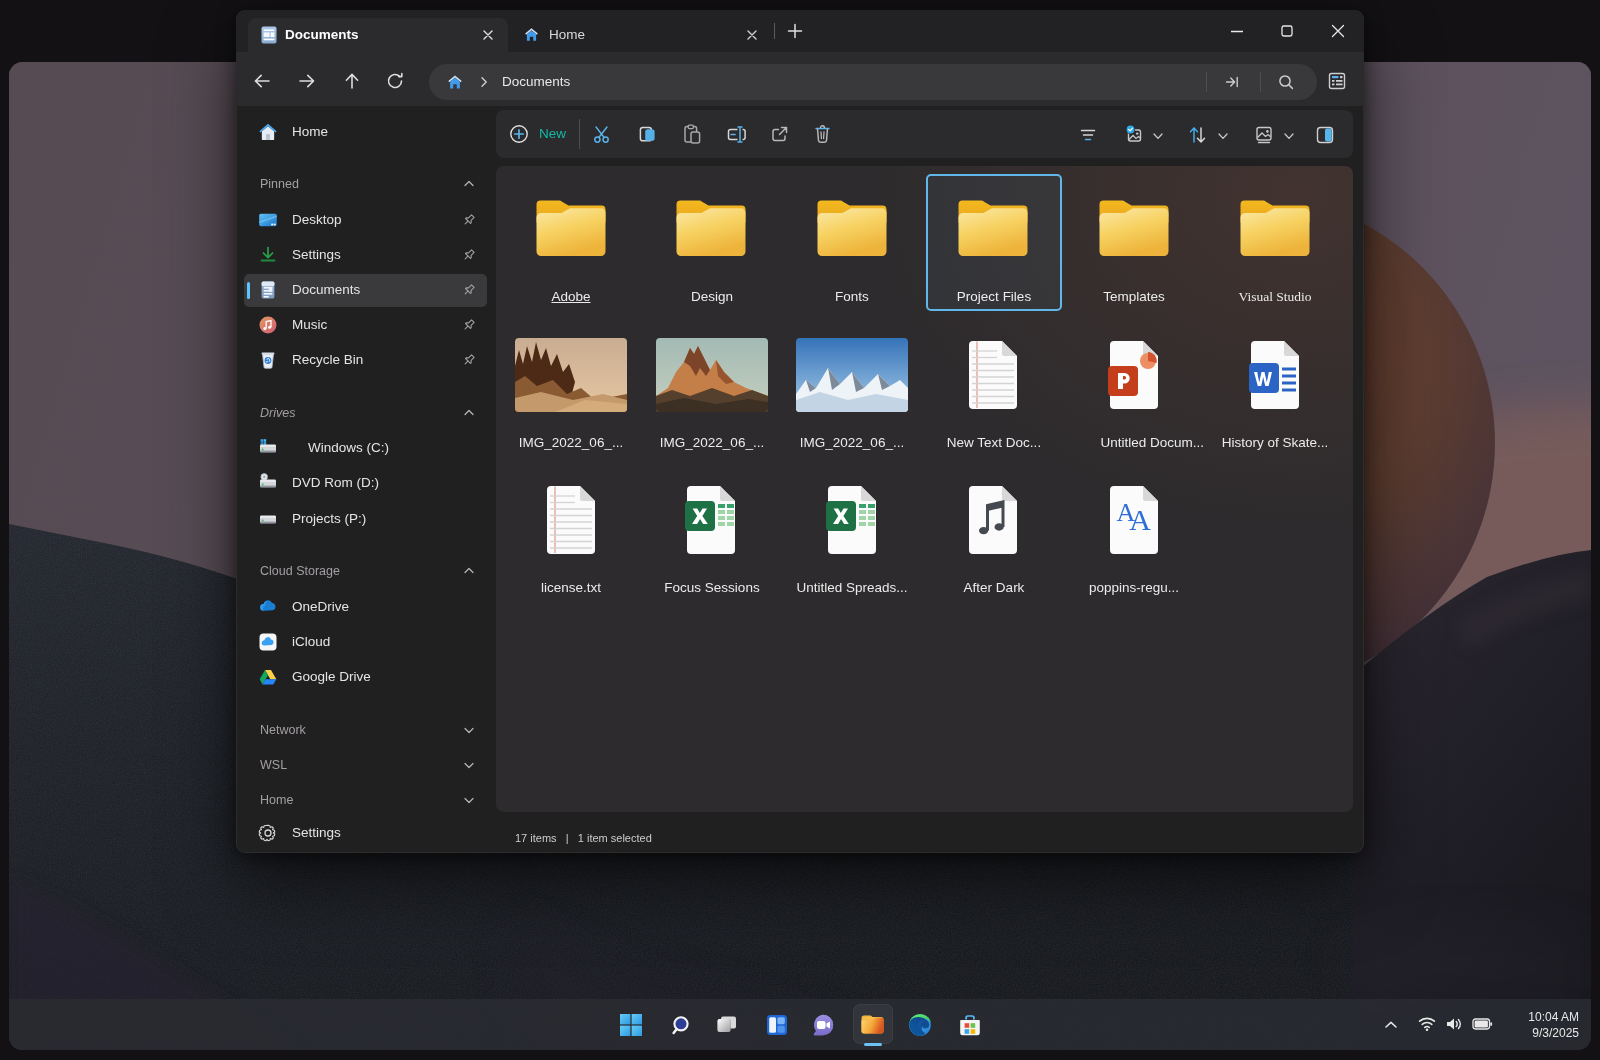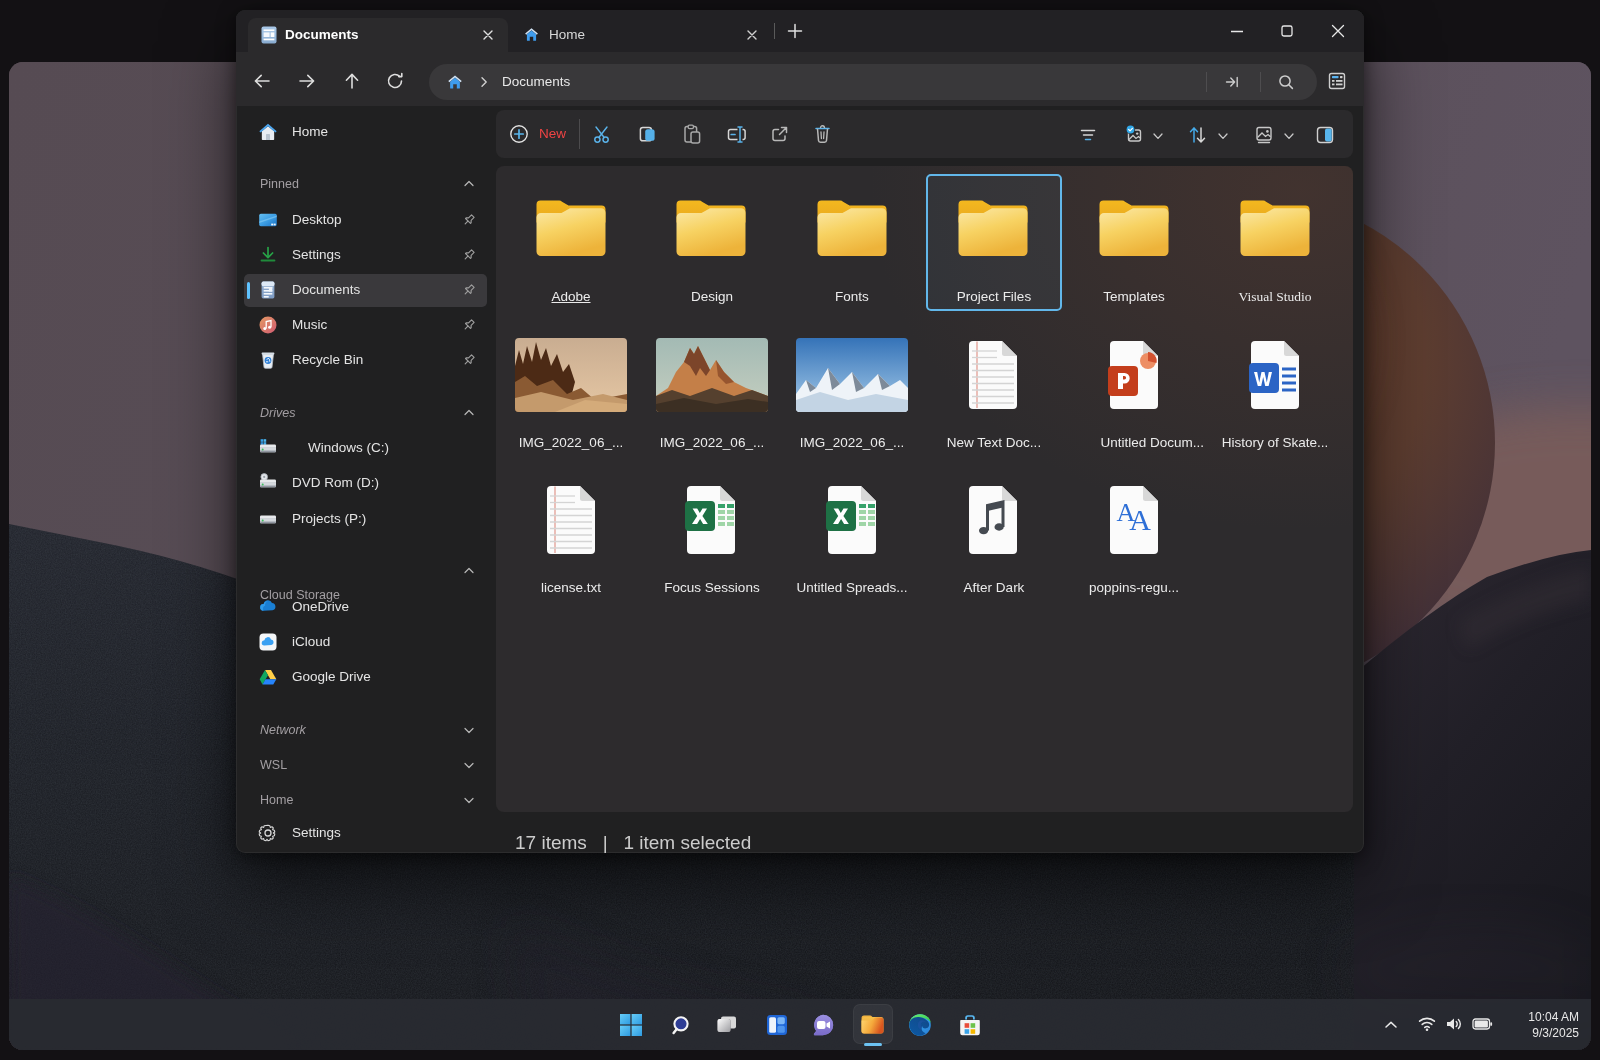--- a/index.html
+++ b/index.html
@@ -334,21 +334,21 @@
       <svg class="abs" style="left:1090px; top:18px;" width="22" height="22" viewBox="0 0 22 22">
         <rect x="3.5" y="3.5" width="15" height="15" rx="2" fill="none" stroke="#cfcfcf" stroke-width="1.4"></rect>
         <rect x="6" y="6" width="6.5" height="2.2" rx="0.6" fill="#5ab3f0"></rect>
         <rect x="14" y="6" width="2.5" height="2.2" rx="0.6" fill="#cfcfcf"></rect>
         <rect x="6" y="10" width="2.5" height="1.8" fill="#cfcfcf"></rect>
         <rect x="10" y="10" width="6.5" height="1.8" fill="#cfcfcf"></rect>
         <rect x="6" y="13.5" width="2.5" height="1.8" fill="#cfcfcf"></rect>
         <rect x="10" y="13.5" width="6.5" height="1.8" fill="#cfcfcf"></rect>
       </svg>
     </div>
-    <div id="cmdbar" class="abs" style="color:#ef4444;">
+    <div id="cmdbar" class="abs" style="color:#14b8a6;">
 
       <svg class="abs" style="left:13px; top:14px;" width="20" height="20" viewBox="0 0 20 20">
         <circle cx="10" cy="10" r="8.2" fill="none" stroke="#e0e0e0" stroke-width="1.4"></circle>
         <path d="M10 5.8 V14.2 M5.8 10 H14.2" stroke="#58b5ec" stroke-width="1.7" stroke-linecap="round"></path>
       </svg>
       <span class="abs" style="left:43px; top:16px; font-size:13.5px;">New</span>
       <div class="abs" style="left:83px; top:9px; width:1px; height:30px; background:#4c4b4d;"></div>
 
       <svg class="abs" style="left:95px; top:14px;" width="21" height="21" viewBox="0 0 21 21">
         <path d="M5 3 L13.2 13.5 M16 3 L7.8 13.5" stroke="#5ab3ea" stroke-width="1.4" stroke-linecap="round"></path>
@@ -553,41 +553,41 @@
         </svg></div>
       <span class="abs sidetext" style="left:56px; top:465px;text-align:right;">DVD Rom (D:)</span>
       <div class="abs" style="left:22px; top:499px; width:20px; height:20px;"><svg width="20" height="20" viewBox="0 0 20 20">
           <path d="M2 8.6 h16 v4.6 a1.3 1.3 0 0 1 -1.3 1.3 H3.3 A1.3 1.3 0 0 1 2 13.2 Z" fill="#aeb4bc"></path>
           <path d="M3.3 6.4 h13.4 a1.3 1.3 0 0 1 1.3 1.3 v1.5 H2 V7.7 a1.3 1.3 0 0 1 1.3 -1.3 Z" fill="#e7e9ec"></path>
           <rect x="2" y="9.2" width="16" height="3" fill="#d4d8dd"></rect>
           <rect x="2.8" y="13" width="14.4" height="0.9" fill="#8d949d"></rect>
           <circle cx="4.7" cy="11.6" r="1" fill="#3dbf5e"></circle>
         </svg></div>
       <span class="abs sidetext" style="left:56px; top:501px;">Projects (P:)</span>
-      <span class="abs sechead" style="left:24px; top:554px;margin-top:24px;">Cloud Storage</span>
+      <span class="abs sechead" style="left:24px; top:554px;">Cloud Storage</span>
       <svg class="abs" style="left:227px; top:555px;" width="12" height="12" viewBox="0 0 12 12">
         <path d="M2 7.5 L6 3.5 L10 7.5" stroke="#b8b8b8" stroke-width="1.2" fill="none" stroke-linecap="round" stroke-linejoin="round"></path>
       </svg>
       <div class="abs" style="left:22px; top:587px; width:20px; height:20px;"><svg width="20" height="20" viewBox="0 0 24 24">
           <path d="M6.5 16.5 a4 4 0 0 1 0.3 -8 a5.2 5.2 0 0 1 10 -1.2 a4.4 4.4 0 0 1 0.6 8.7 Z" fill="#1a7fd4"></path>
           <path d="M6.5 16.5 a4 4 0 0 1 0.3 -8 a5.2 5.2 0 0 1 5 -3.4 c-2.5 0.6 -3.8 3.4 -3.2 5.4 c-2.2 0.4 -3.3 2.8 -2.1 6 Z" fill="#2f9bea"></path>
         </svg></div>
       <span class="abs sidetext" style="left:56px; top:589px;">OneDrive</span>
       <div class="abs" style="left:22px; top:622px; width:20px; height:20px;"><svg width="20" height="20" viewBox="0 0 20 20">
           <rect x="1.5" y="1.5" width="17" height="17" rx="4" fill="#f4f6f8"></rect>
           <path d="M6.2 13.4 a2.6 2.6 0 0 1 0.2 -5.2 a3.4 3.4 0 0 1 6.6 -0.8 a2.9 2.9 0 0 1 0.4 5.7 Z" fill="#3aa0f2"></path>
         </svg></div>
       <span class="abs sidetext" style="left:56px; top:624px;">iCloud</span>
       <div class="abs" style="left:22px; top:657px; width:20px; height:20px;"><svg width="20" height="20" viewBox="0 0 24 24">
           <path d="M8.4 3.5 H15.6 L22 14.6 H14.8 Z" fill="#ffcf48"></path>
           <path d="M8.4 3.5 L12 9.8 L5.4 21 L2 14.6 Z" fill="#11a860"></path>
           <path d="M5.4 21 L9 14.6 H22 L18.3 21 Z" fill="#2684fc"></path>
         </svg></div>
       <span class="abs sidetext" style="left:56px; top:659px;">Google Drive</span>
-      <span class="abs sechead" style="left:24px; top:713px;font-style:italic;">Network</span>
+      <span class="abs sechead" style="left:24px; top:713px;">Network</span>
       <svg class="abs" style="left:227px; top:714px;" width="12" height="12" viewBox="0 0 12 12">
         <path d="M2 4.5 L6 8.5 L10 4.5" stroke="#b8b8b8" stroke-width="1.2" fill="none" stroke-linecap="round" stroke-linejoin="round"></path>
       </svg>
       <span class="abs sechead" style="left:24px; top:748px;">WSL</span>
       <svg class="abs" style="left:227px; top:749px;" width="12" height="12" viewBox="0 0 12 12">
         <path d="M2 4.5 L6 8.5 L10 4.5" stroke="#b8b8b8" stroke-width="1.2" fill="none" stroke-linecap="round" stroke-linejoin="round"></path>
       </svg>
       <span class="abs sechead" style="left:24px; top:783px;">Home</span>
       <svg class="abs" style="left:227px; top:784px;" width="12" height="12" viewBox="0 0 12 12">
         <path d="M2 4.5 L6 8.5 L10 4.5" stroke="#b8b8b8" stroke-width="1.2" fill="none" stroke-linecap="round" stroke-linejoin="round"></path>
@@ -747,14 +747,14 @@
 </svg></div>
       <div class="abs label" style="left:428px; top:414px; width:140px;">After Dark</div>
       <div class="abs" style="left:611px; top:318px;"><svg width="54" height="72" viewBox="0 0 54 72">
   <use href="#page"></use>
   <text x="19" y="37" font-family="Liberation Serif, serif" font-size="26" fill="#2e6fd6" text-anchor="middle">A</text>
   <text x="33" y="46" font-family="Liberation Serif, serif" font-size="30" fill="#2e6fd6" text-anchor="middle">A</text>
 </svg></div>
       <div class="abs label" style="left:568px; top:414px; width:140px;">poppins-regu...</div>
 
     </div>
-    <div id="statusbar" class="abs" style="left:279px; top:822px; color:#cccccc; font-size:19px;">17 items&nbsp;&nbsp;&nbsp;|&nbsp;&nbsp;&nbsp;1 item selected</div>
+    <div id="statusbar" class="abs" style="left:279px; top:822px; color:#cccccc; font-size:11px;">17 items&nbsp;&nbsp;&nbsp;|&nbsp;&nbsp;&nbsp;1 item selected</div>
   </div>
 
 </body></html>

